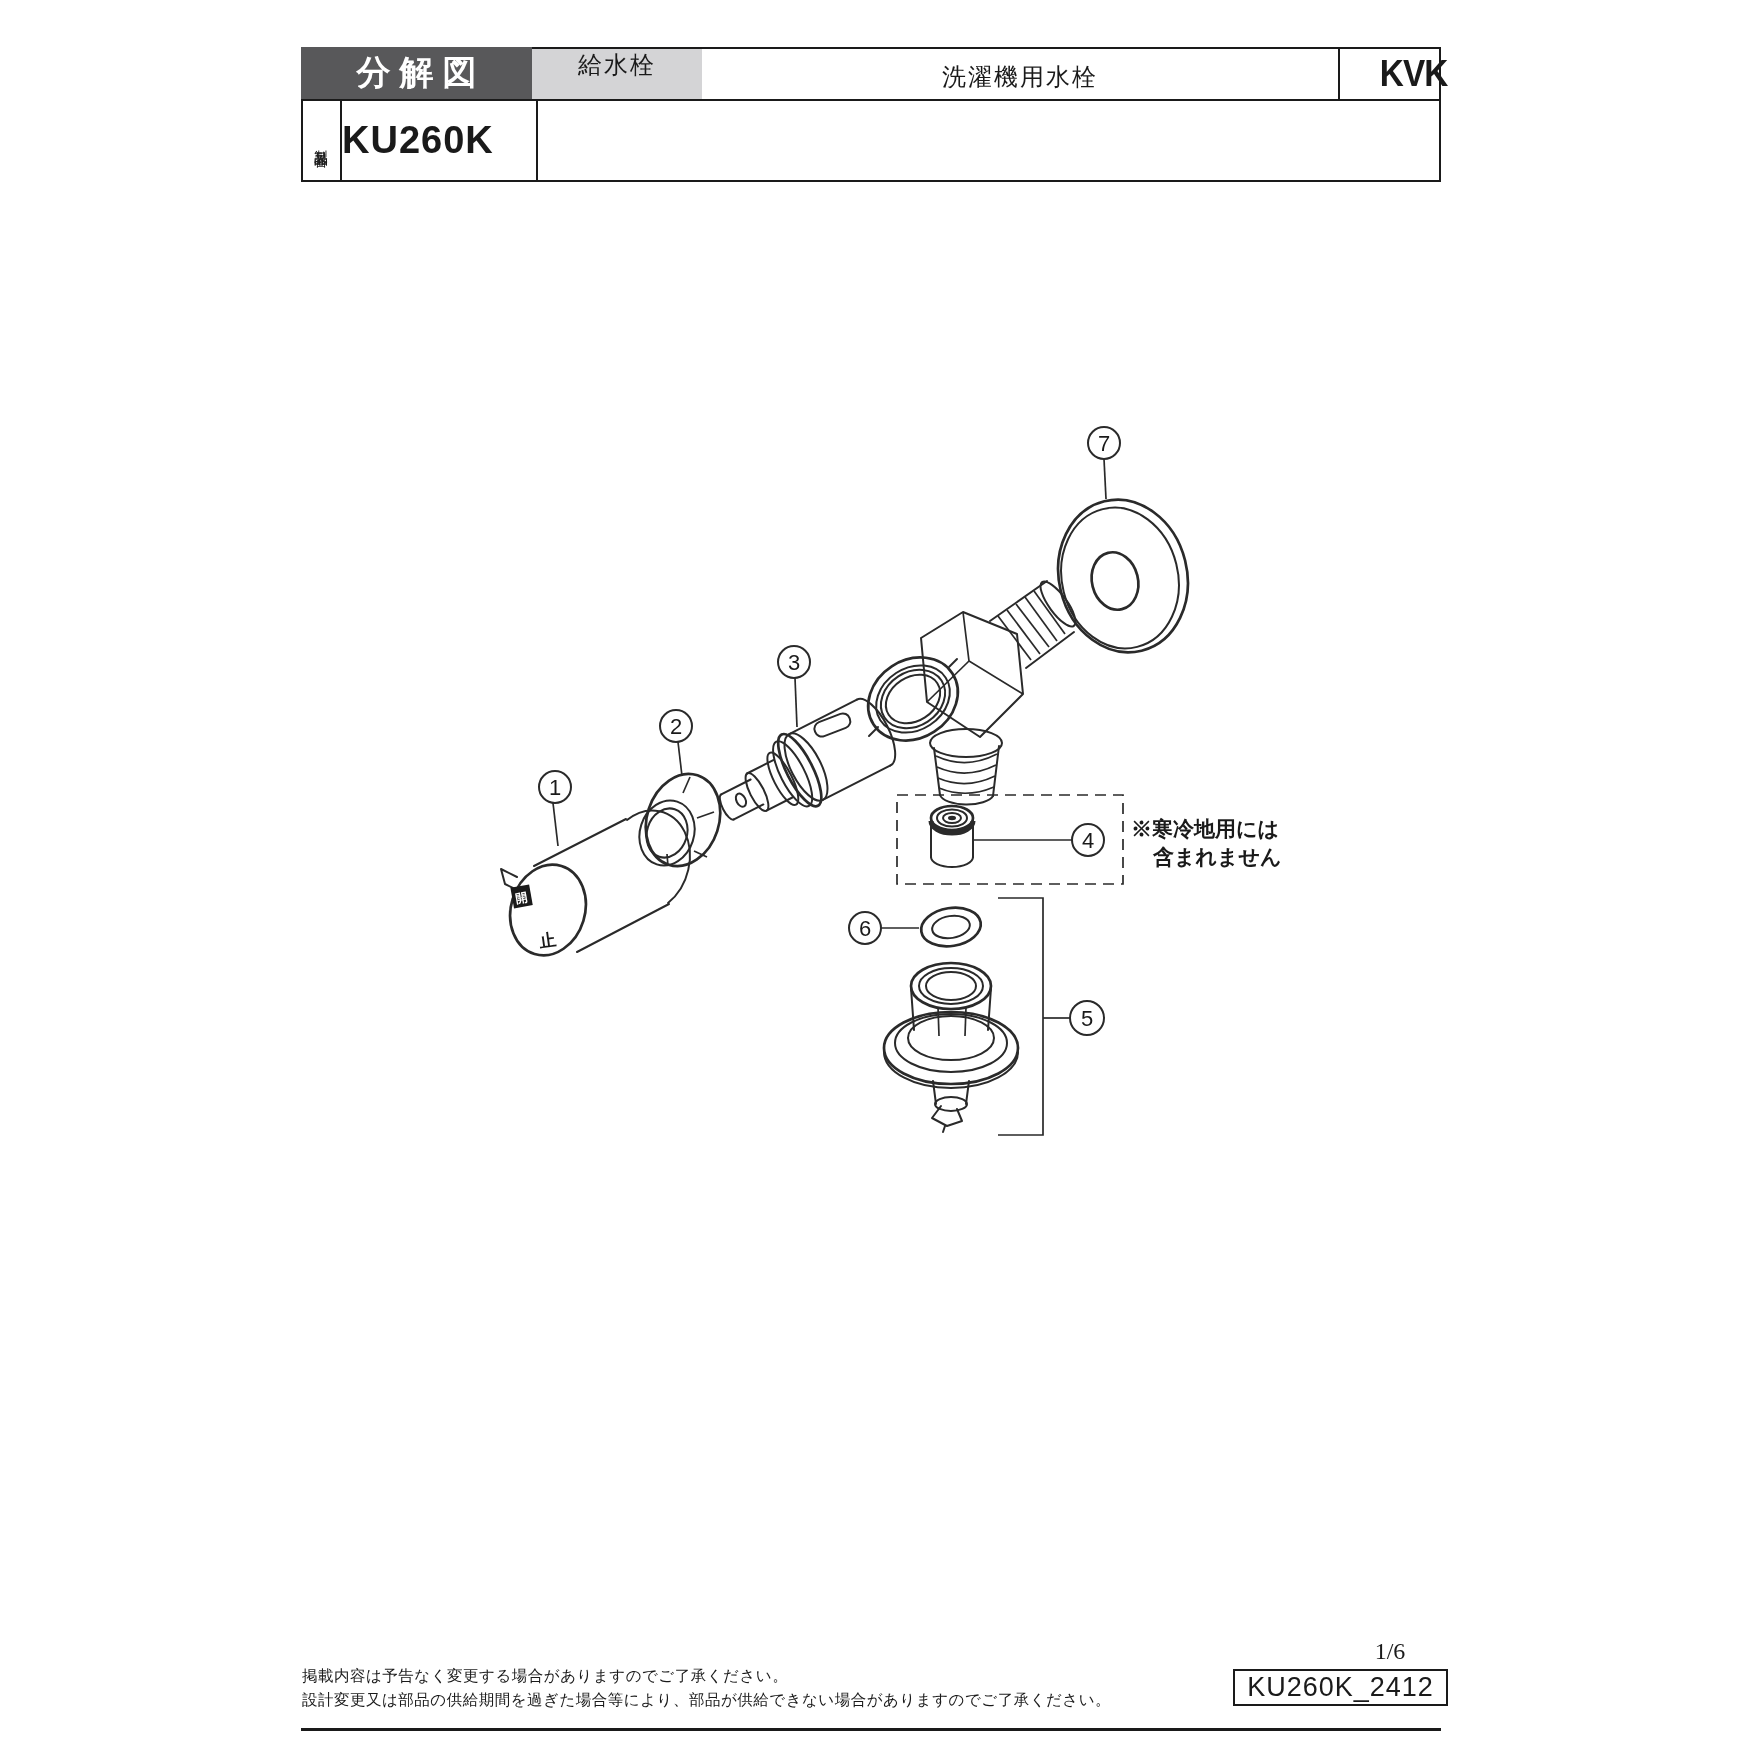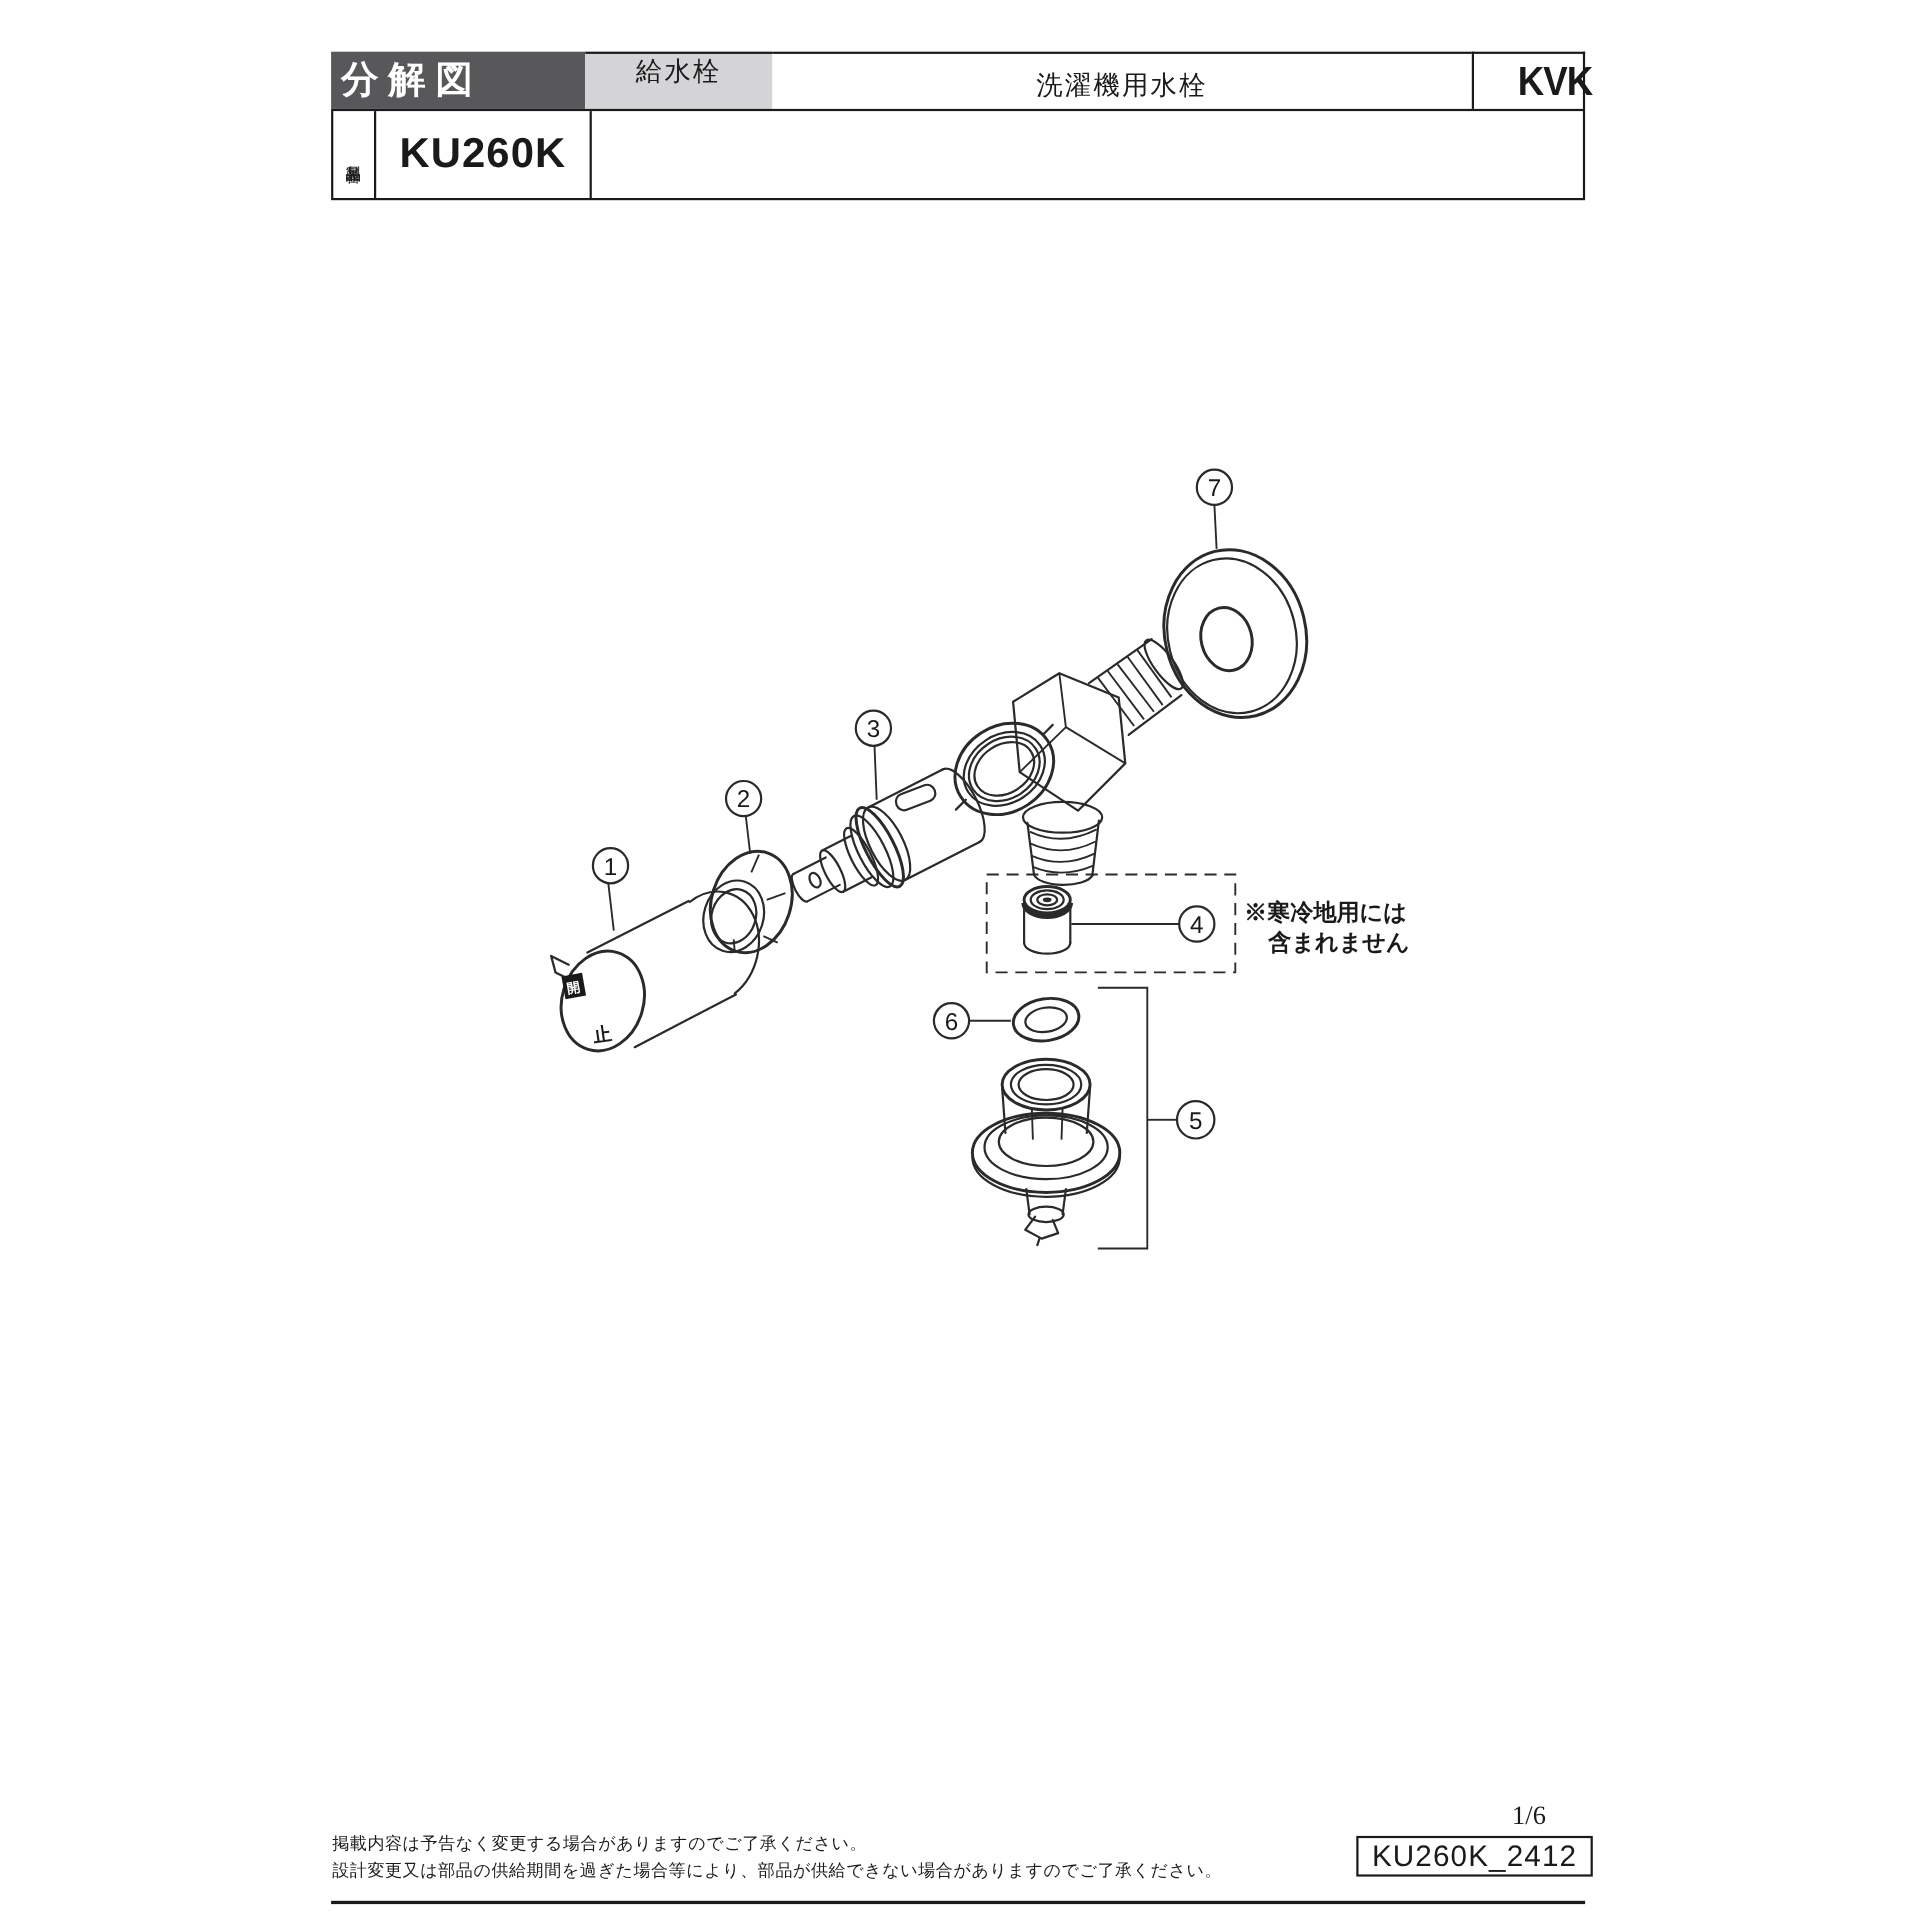--- a/index.html
+++ b/index.html
@@ -2,35 +2,35 @@
 <html><head>
 <meta charset="utf-8">
 <style>
   html,body{margin:0;padding:0;background:#fff;}
   body{width:1754px;height:1754px;position:relative;overflow:hidden;
        font-family:"Liberation Sans",sans-serif;color:#1a1a1a;}
   .abs{position:absolute;box-sizing:border-box;}
 
   
   .hd-dark{left:301px;top:47px;width:231px;height:52px;background:#58585a;
-           display:flex;align-items:center;}
+           display:flex;align-items:center;justify-content:center;}
   .hd-dark span{color:#fff;font-size:34px;font-weight:bold;letter-spacing:9px;text-indent:9px;}
   .hd-light{left:532px;top:47px;width:170px;height:52px;background:#d4d4d6;
             border-top:2px solid #1a1a1a;display:flex;align-items:flex-start;justify-content:center;}
   .hd-light span{font-size:24px;letter-spacing:2px;}
   .hd-white{left:702px;top:47px;width:636px;height:58px;border-top:2px solid #1a1a1a;
             display:flex;align-items:center;justify-content:center;}
   .hd-white span{font-size:24px;letter-spacing:2px;}
   .hd-kvk{left:1338px;top:47px;width:103px;height:52px;border:2px solid #1a1a1a;border-bottom:none;
           display:flex;align-items:center;justify-content:center;padding-left:48px;}
   .hd-kvk span{font-size:37px;font-weight:900;letter-spacing:-1px;transform:scaleX(.9);}
   .hd-row2{left:301px;top:99px;width:1140px;height:83px;border:2px solid #1a1a1a;display:flex;}
   .cell-vlabel{width:37px;border-right:2px solid #1a1a1a;display:flex;align-items:center;justify-content:center;}
   .cell-vlabel span{writing-mode:vertical-rl;text-orientation:upright;font-size:14px;letter-spacing:1px;line-height:1;}
-  .cell-pn{width:194px;border-right:2px solid #1a1a1a;display:flex;align-items:center;justify-content:center;}
+  .cell-pn{width:194px;border-right:2px solid #1a1a1a;display:flex;align-items:center;justify-content:flex-start;}
   .cell-pn span{font-size:38px;font-weight:600;letter-spacing:1px;}
   .cell-pnz{flex:1;display:flex;align-items:center;}
   .cell-pnz span{font-size:38px;font-weight:600;letter-spacing:1px;padding-left:28px;}
 
   
   svg{position:absolute;left:0;top:0;}
   .ln{fill:none;stroke:#2a2a2a;stroke-width:2;stroke-linecap:round;stroke-linejoin:round;}
   .lnb{fill:none;stroke:#2a2a2a;stroke-width:2.7;stroke-linecap:round;stroke-linejoin:round;}
   .ld{fill:none;stroke:#2a2a2a;stroke-width:1.7;}
   .co{fill:#fff;stroke:#2a2a2a;stroke-width:2;}

